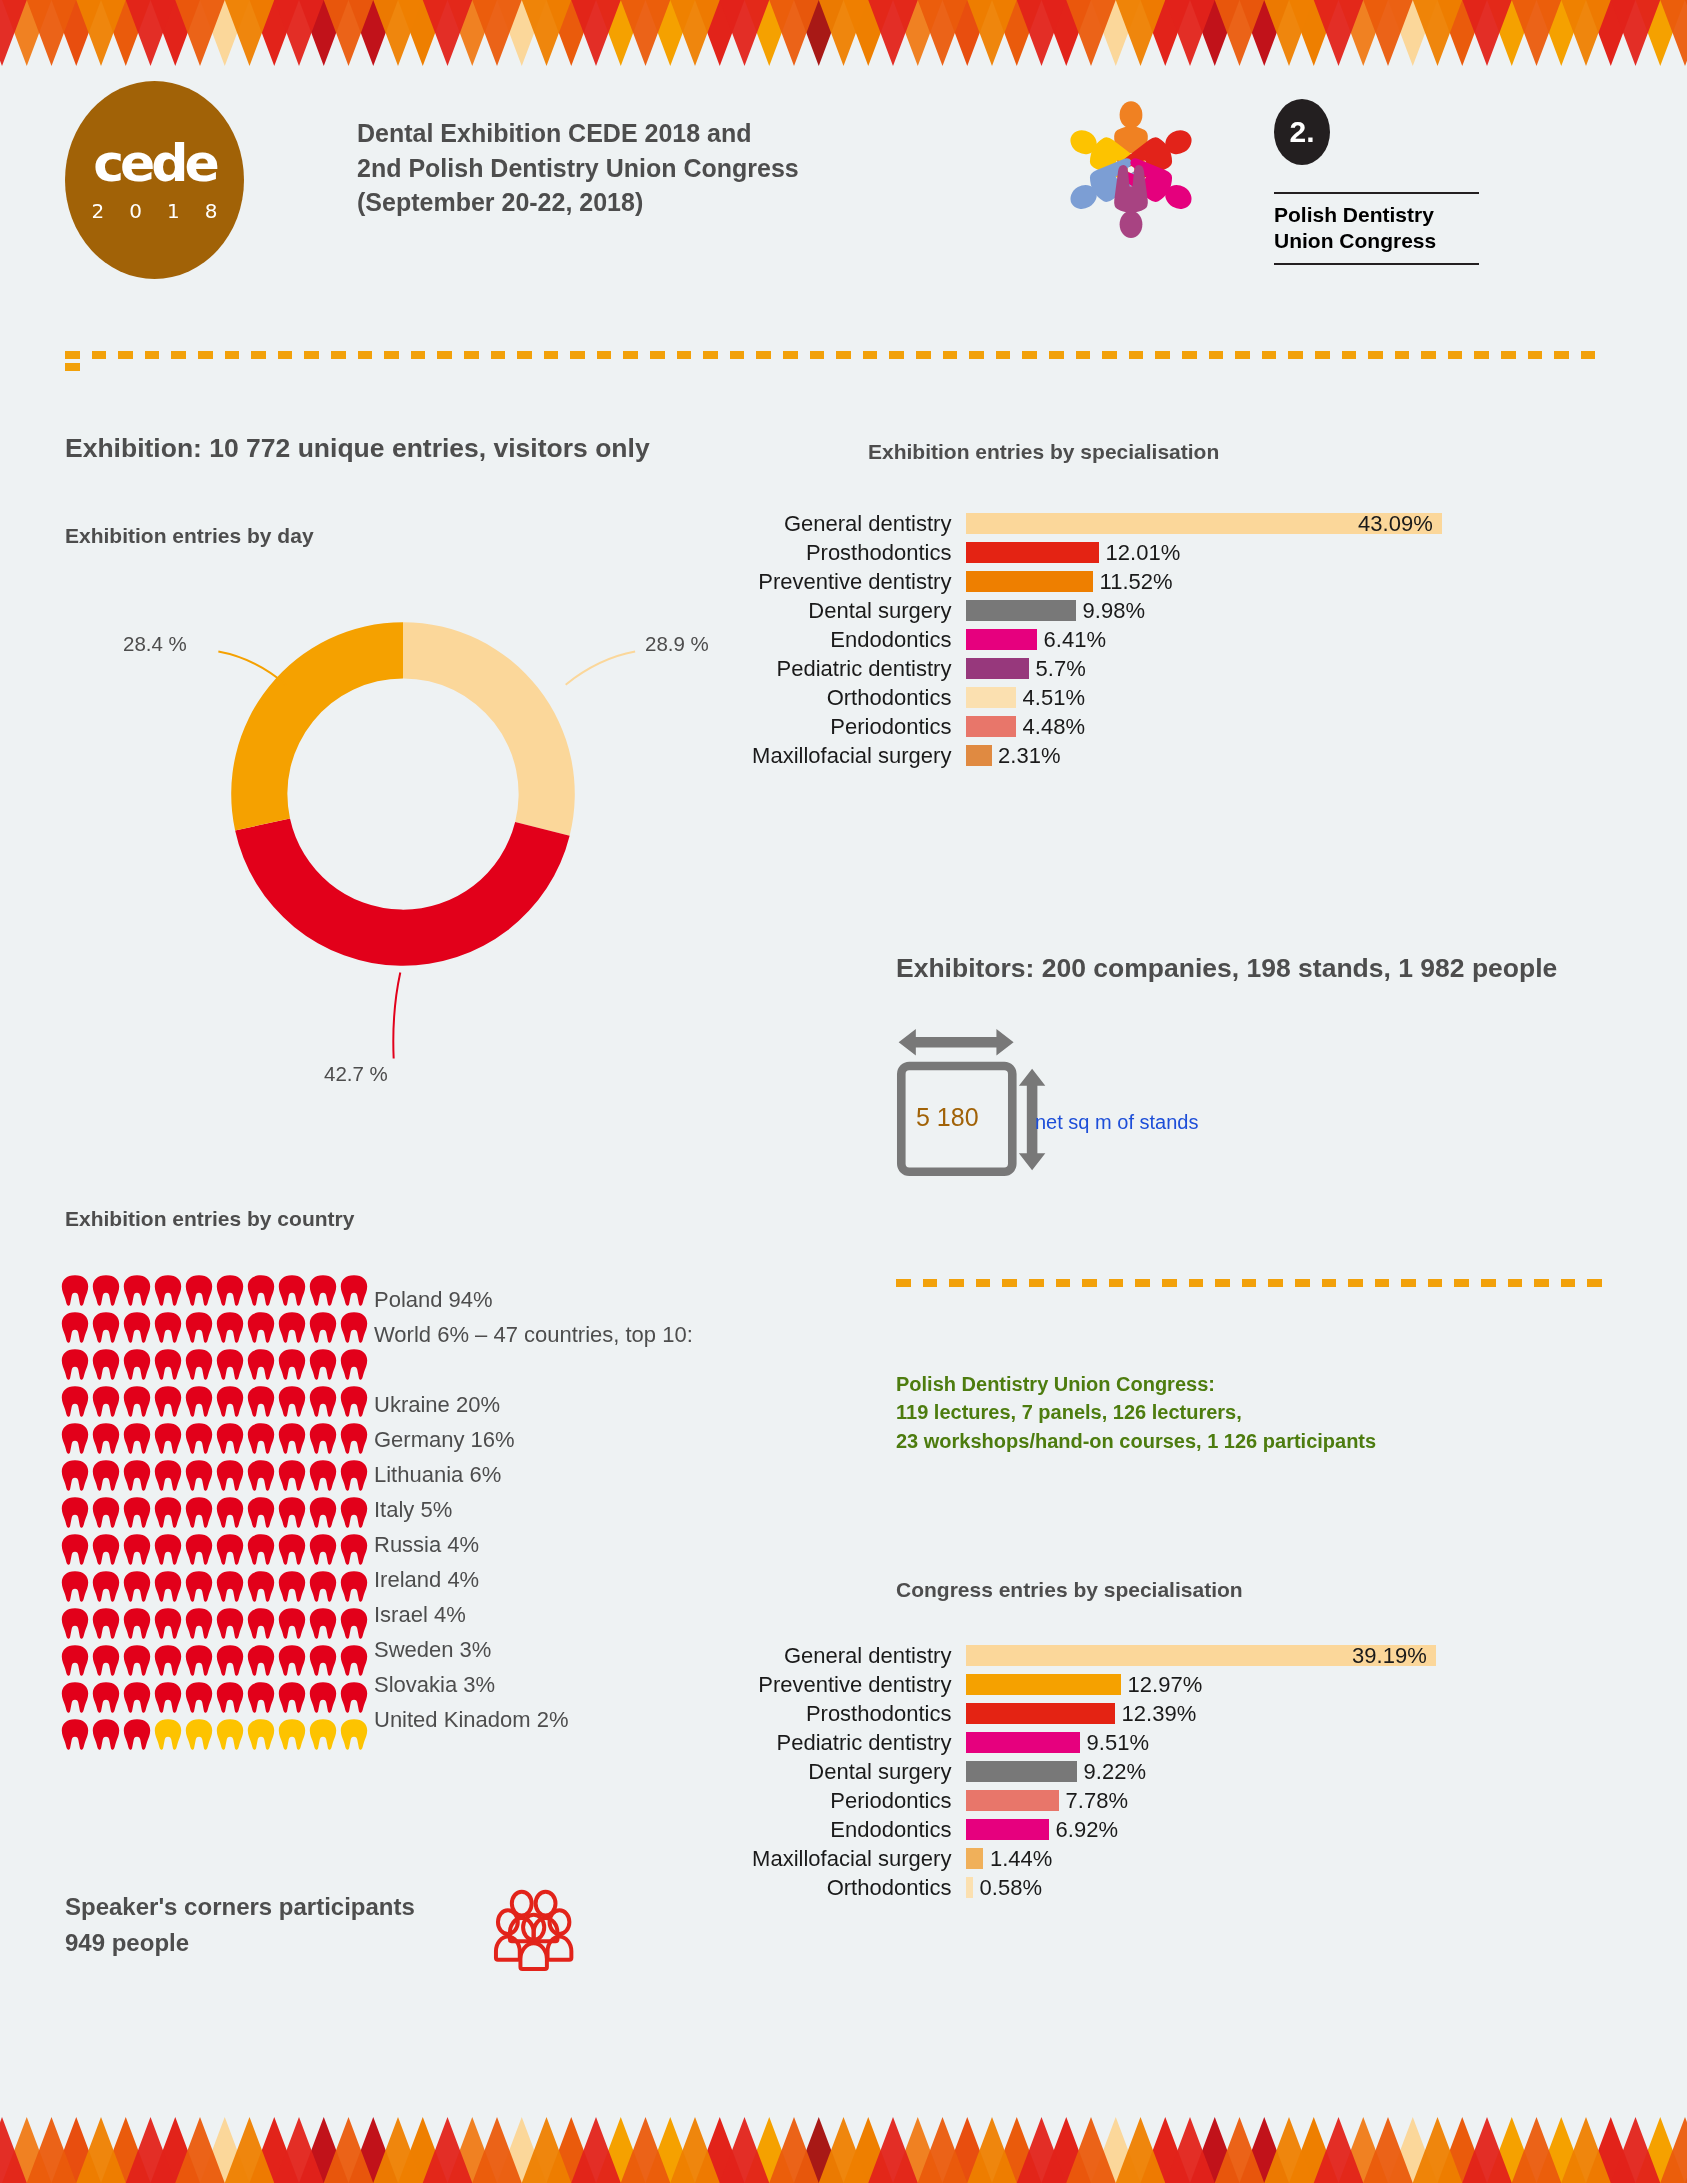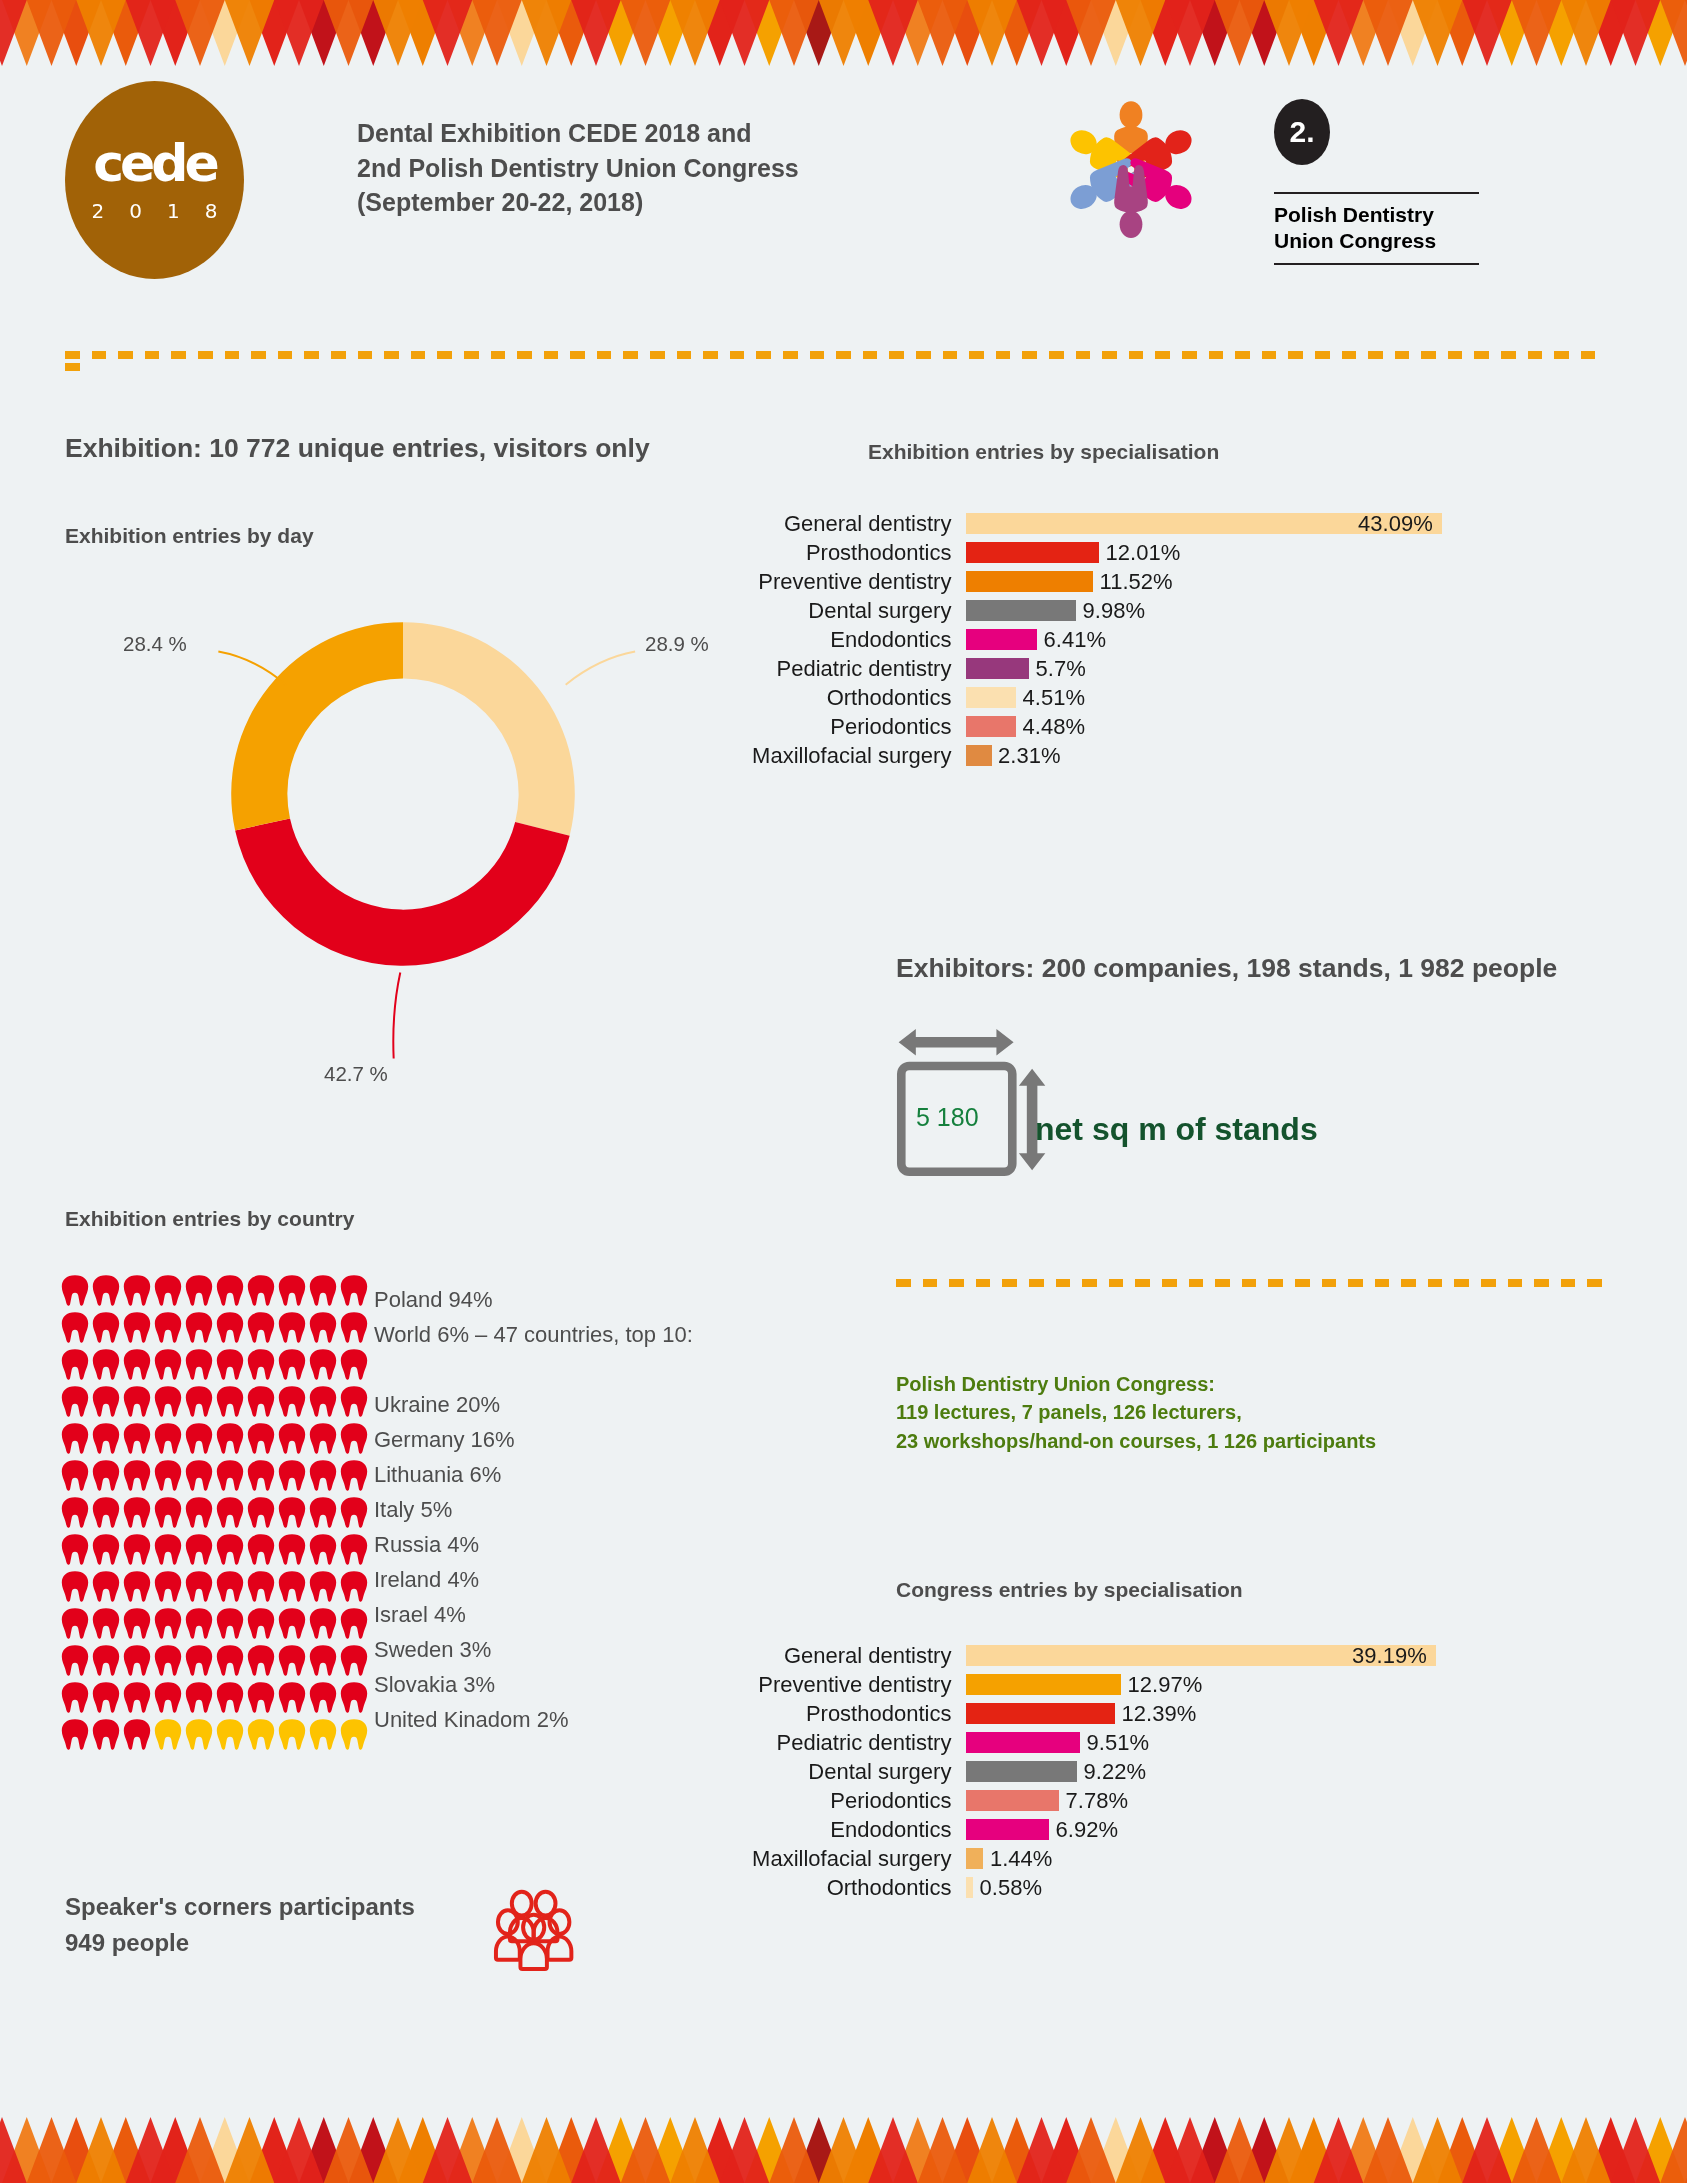--- a/index.html
+++ b/index.html
@@ -93,25 +93,25 @@
   }
   .bar-track { position: relative; display: flex; align-items: center; }
   .bar-fill { height: 20.5px; }
   .bar-val { color: #1a1a1a; font-size: 22px; margin-left: 6.6px; white-space: nowrap; }
   .bar-val.inside { position: absolute; right: 9.3px; margin-left: 0; }
 
   
   .stands-wrap { position: absolute; left: 896px; top: 1025px; width: 370px; height: 152px; }
   .stands-num {
     position: absolute; left: 916px; top: 1103px;
-    color: #15803d; font-size: 25px; font-weight: normal;
+    color: #a16207; font-size: 25px; font-weight: normal;
   }
   .stands-text {
     position: absolute; left: 1035px; top: 1111px;
-    color: #14532d; font-size: 32px; font-weight: bold; white-space: nowrap;
+    color: #1d4ed8; font-size: 20px; font-weight: normal; white-space: nowrap;
   }
 
   
   .teeth-grid {
     position: absolute; left: 61px; top: 1274px;
     width: 311px;
     display: grid; grid-template-columns: repeat(10, 31px);
     grid-auto-rows: 37px;
   }
   .teeth-grid svg { display: block; width: 28px; height: 33px; }

